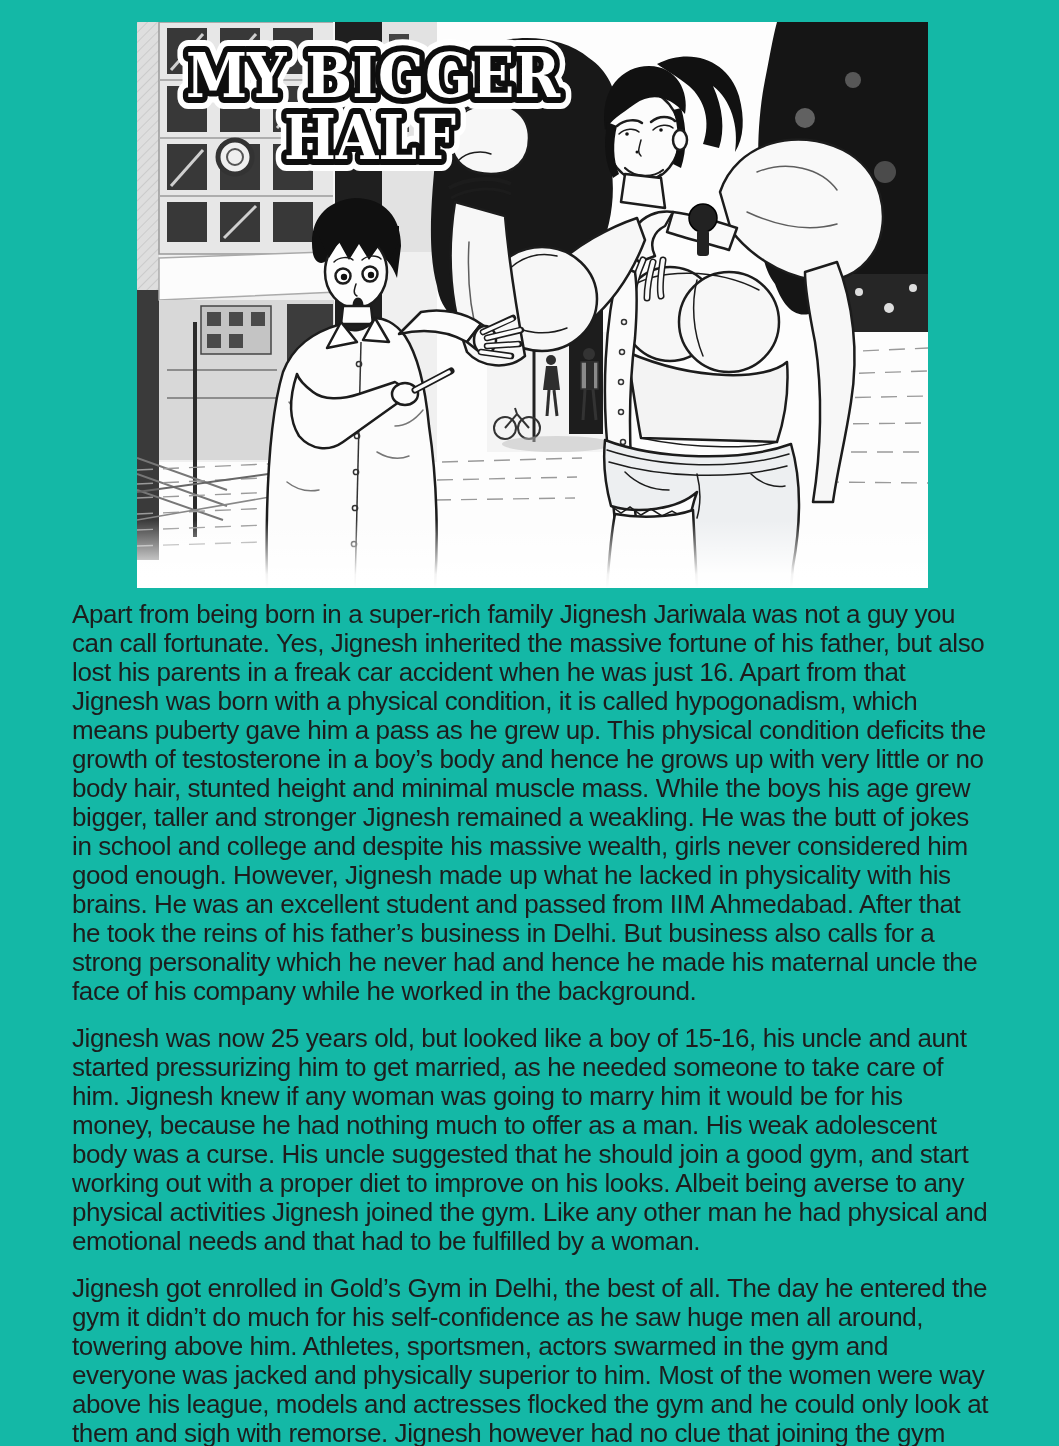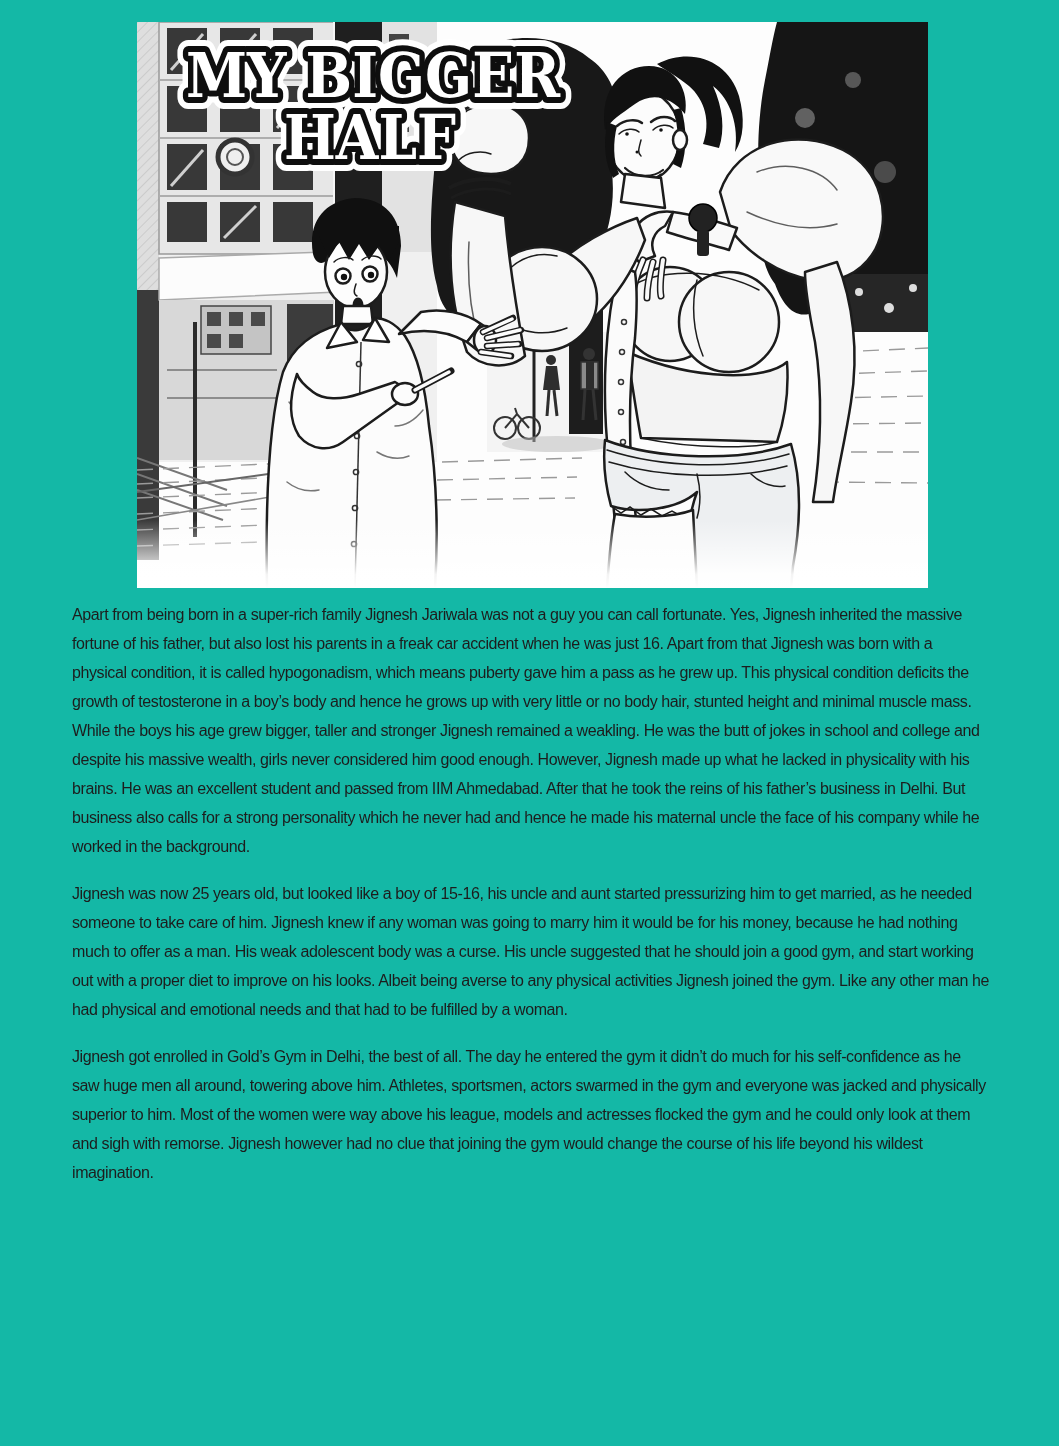--- a/index.html
+++ b/index.html
@@ -1,21 +1,21 @@
 <!DOCTYPE html>
 <html><head>
 <meta charset="utf-8">
 <style>
   html,body{margin:0;padding:0;background:#ffffff;}
   .page{position:relative;width:1059px;height:1446px;background:#14b8a6;overflow:hidden;
         font-family:"Liberation Sans","DejaVu Sans",sans-serif;}
   .cover{position:absolute;left:137px;top:22px;width:791px;height:566px;margin:0;}
   .cover svg{display:block;width:100%;height:100%;}
   .story{position:absolute;left:72px;top:600px;width:917px;}
-  .story p{margin:0 0 18px 0;font-size:16px;line-height:29px;letter-spacing:-0.4px;
+  .story p{margin:0 0 18px 0;font-size:26px;line-height:29px;letter-spacing:-0.4px;
            color:#1d1d1d;text-align:left;}
   .ink{stroke:#1c1c1c;stroke-width:2.5;stroke-linejoin:round;stroke-linecap:round;}
   .thin{stroke:#1c1c1c;stroke-width:1.5;fill:none;stroke-linecap:round;}
   .sketch{stroke:#9a9a9a;stroke-width:1.4;stroke-dasharray:16 10;}
 </style>
 </head>
 <body>
 
 <div class="page">
 

